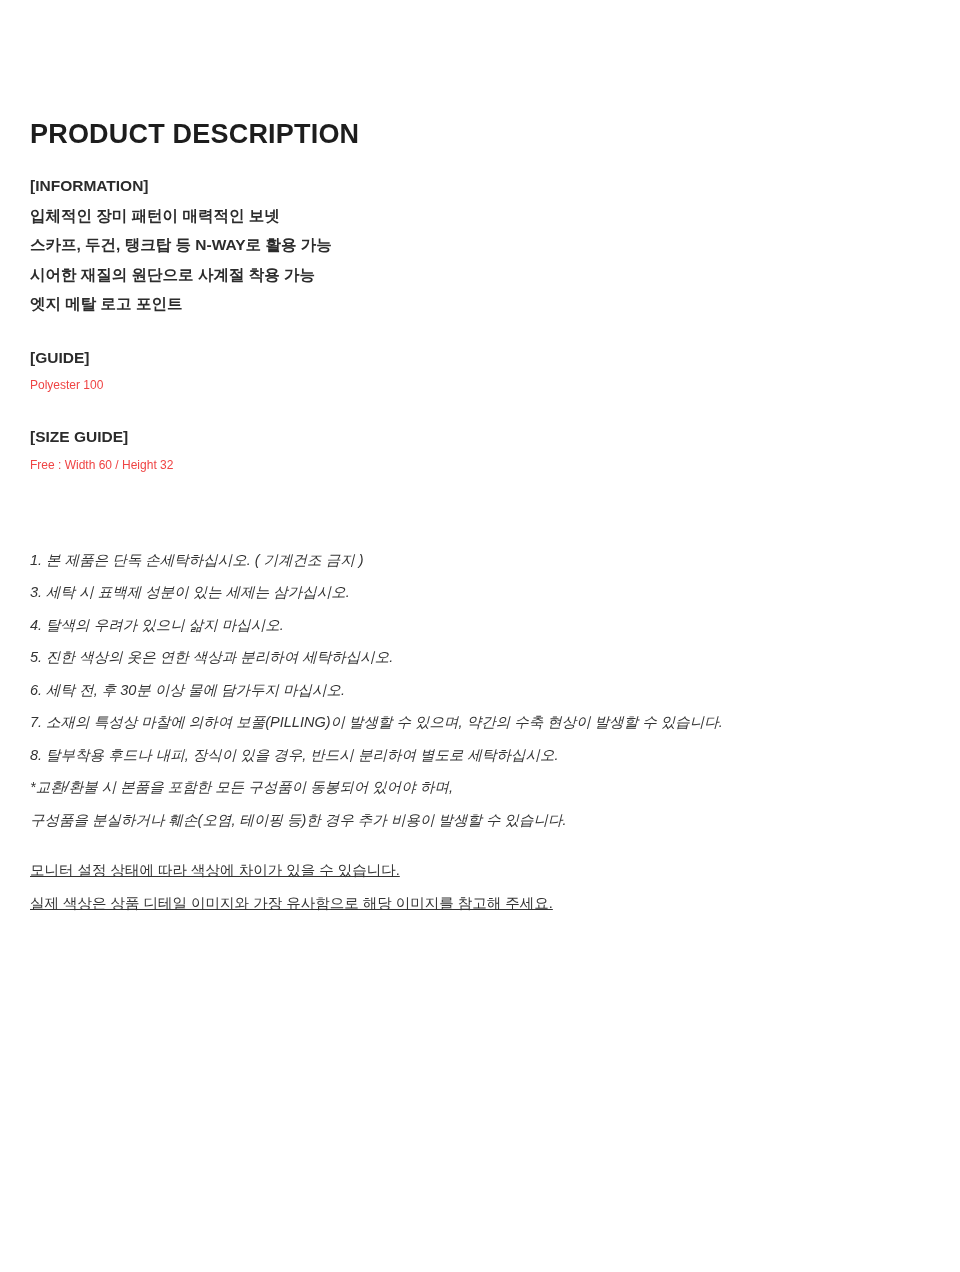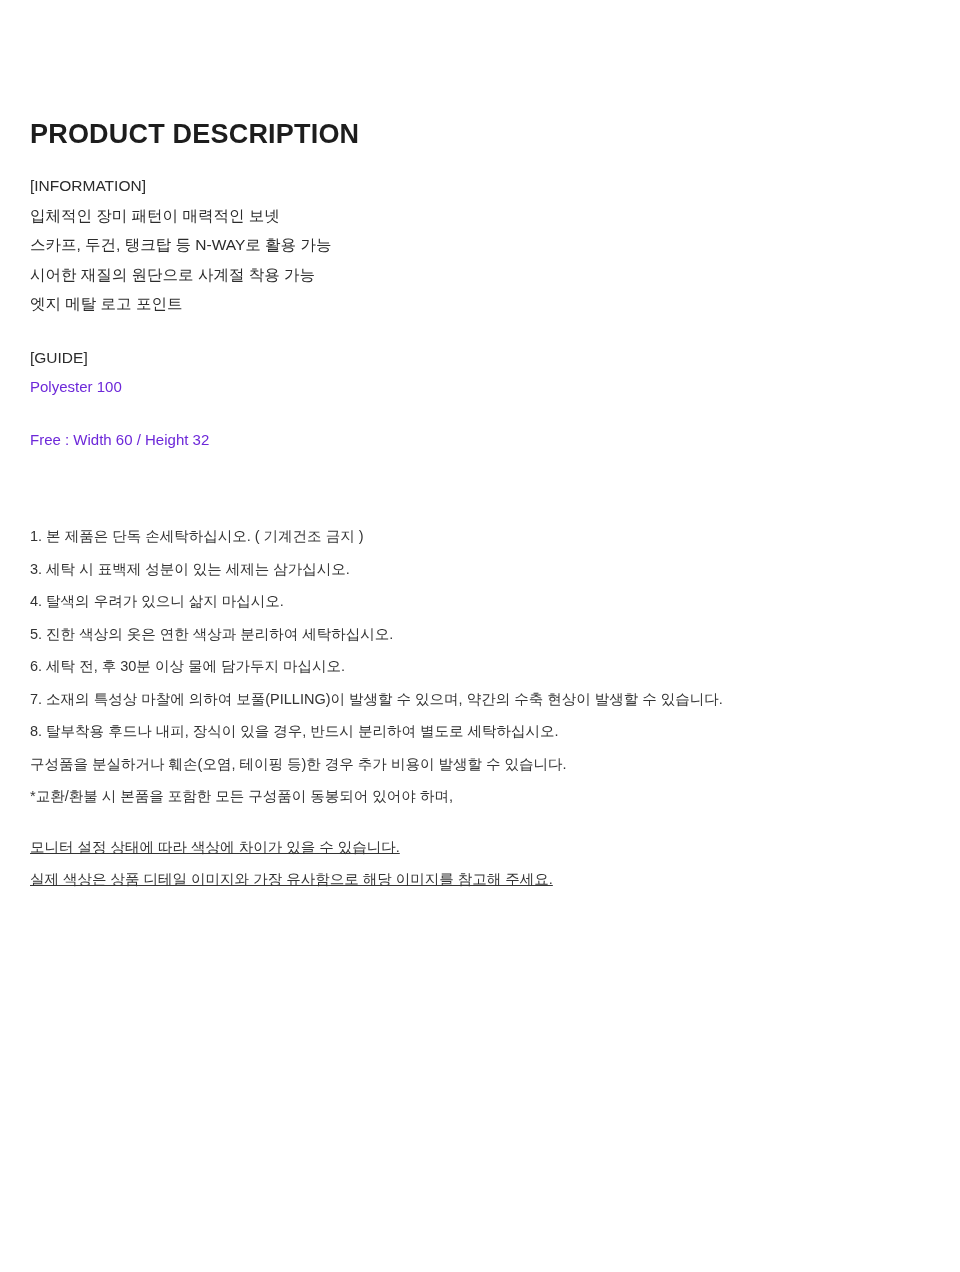--- a/index.html
+++ b/index.html
@@ -27,51 +27,52 @@
     letter-spacing: 0.2px;
     color: #1d1d1d;
     margin: 0 0 28px 0;
     line-height: 1.2;
   }
   .section {
     margin-bottom: 0;
   }
   .section-heading {
     font-size: 15.5px;
-    font-weight: 400;
+    font-weight: 700;
     color: #2b2b2b;
     line-height: 1.0;
     margin: 0 0 14px 0;
   }
   .section-line {
     font-size: 15.5px;
-    font-weight: 400;
+    font-weight: 700;
     color: #2b2b2b;
     line-height: 1.0;
     margin: 0 0 14px 0;
   }
   .gap-lg { height: 24px; }
   .gap-xl { height: 44px; }
   .gap-md { height: 18px; }
   .care-line {
     font-size: 14.5px;
     color: #333333;
     line-height: 1.0;
     margin: 0 0 18px 0;
+    font-style: italic;
   }
   .note-line {
     font-size: 14.5px;
     color: #333333;
     line-height: 1.0;
     margin: 0 0 18px 0;
     text-decoration: underline;
   }
   .fabric-value, .size-value, .model-value {
-    font-size: 15px;
-    color: #6d28d9;
+    font-size: 12px;
+    color: #ef4444;
     line-height: 1.0;
     margin: 0 0 14px 0;
   }
 </style>
 </head>
 <body>
 
 <div class="page">
 
   <h1 class="page-title">PRODUCT DESCRIPTION</h1>
@@ -87,38 +88,39 @@
   <div class="gap-lg"></div>
 
   <div class="section">
     <p class="section-heading">[GUIDE]</p>
     <p class="fabric-value">Polyester 100</p>
   </div>
 
   <div class="gap-lg"></div>
 
   <div class="section">
+    <p class="section-heading">[SIZE GUIDE]</p>
     <p class="size-value">Free : Width 60 / Height 32</p>
   </div>
 
   <div class="gap-lg"></div>
 
 
   <div class="gap-xl"></div>
 
   <div class="section">
     <p class="care-line">1. 본 제품은 단독 손세탁하십시오. ( 기계건조 금지 )</p>
     <p class="care-line">3. 세탁 시 표백제 성분이 있는 세제는 삼가십시오.</p>
     <p class="care-line">4. 탈색의 우려가 있으니 삶지 마십시오.</p>
     <p class="care-line">5. 진한 색상의 옷은 연한 색상과 분리하여 세탁하십시오.</p>
     <p class="care-line">6. 세탁 전, 후 30분 이상 물에 담가두지 마십시오.</p>
     <p class="care-line">7. 소재의 특성상 마찰에 의하여 보풀(PILLING)이 발생할 수 있으며, 약간의 수축 현상이 발생할 수 있습니다.</p>
     <p class="care-line">8. 탈부착용 후드나 내피, 장식이 있을 경우, 반드시 분리하여 별도로 세탁하십시오.</p>
+    <p class="care-line">*교환/환불 시 본품을 포함한 모든 구성품이 동봉되어 있어야 하며,</p>
     <p class="care-line">구성품을 분실하거나 훼손(오염, 테이핑 등)한 경우 추가 비용이 발생할 수 있습니다.</p>
-    <p class="care-line">*교환/환불 시 본품을 포함한 모든 구성품이 동봉되어 있어야 하며,</p>
   </div>
 
   <div class="gap-md"></div>
 
   <div class="section">
     <p class="note-line">모니터 설정 상태에 따라 색상에 차이가 있을 수 있습니다.</p>
     <p class="note-line">실제 색상은 상품 디테일 이미지와 가장 유사함으로 해당 이미지를 참고해 주세요.</p>
   </div>
 
 </div>

